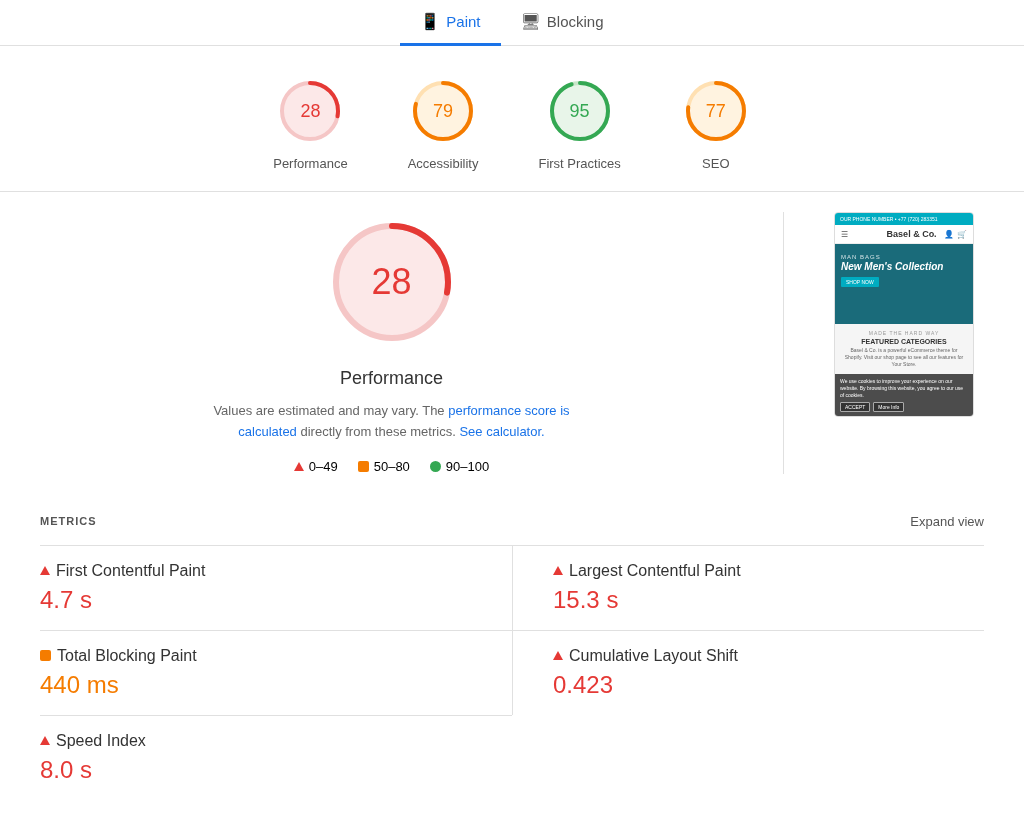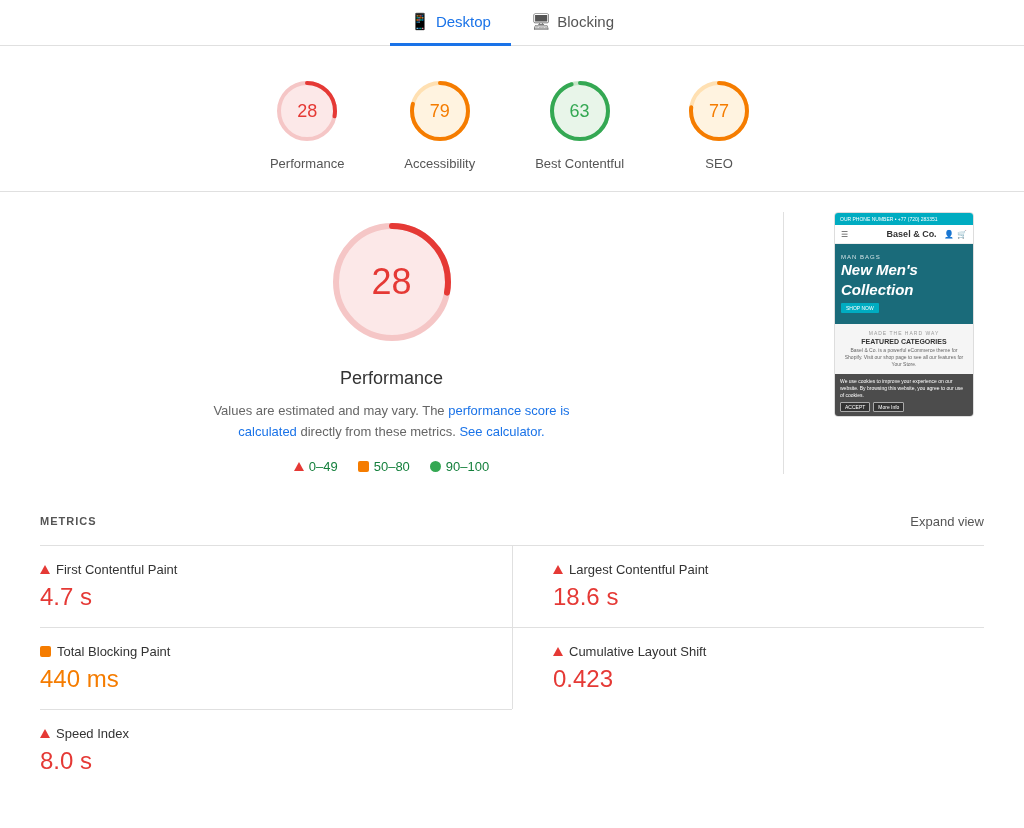--- a/index.html
+++ b/index.html
@@ -129,21 +129,21 @@
     }
     .performance-description a {
       color: #1a73e8;
       text-decoration: none;
     }
     .legend {
       display: flex;
       gap: 20px;
       align-items: center;
       font-size: 13px;
-      color: #15803d;
+      color: #000000;
     }
     .legend-item {
       display: flex;
       align-items: center;
       gap: 5px;
     }
 
     
     .phone-screenshot {
       width: 140px;
@@ -181,21 +181,21 @@
       color: white;
       min-height: 80px;
       position: relative;
     }
     .phone-hero-label {
       font-size: 6px;
       letter-spacing: 1px;
       opacity: 0.8;
     }
     .phone-hero-title {
-      font-size: 15px;
+      font-size: 10px;
       font-weight: bold;
       line-height: 1.3;
       font-style: italic;
     }
     .phone-hero-btn {
       background: #00acc1;
       color: white;
       font-size: 5px;
       padding: 2px 5px;
       display: inline-block;
@@ -284,21 +284,21 @@
       padding-left: 40px;
       border-left: 1px solid #e0e0e0;
     }
     .metric-header {
       display: flex;
       align-items: center;
       gap: 6px;
       margin-bottom: 6px;
     }
     .metric-name {
-      font-size: 13px;
+      font-size: 16px;
       color: #333;
     }
     .metric-value {
       font-size: 24px;
       font-weight: 300;
     }
     .metric-value.red { color: #e53935; }
     .metric-value.orange { color: #f57c00; }
 
     
@@ -333,21 +333,21 @@
       margin: 0;
       align-self: stretch;
     }
   </style>
 </head>
 <body>
 
 <div class="tab-bar">
   <div class="tab active">
     <span class="tab-icon">📱</span>
-    <span>Desktop</span>
+    <span>Paint</span>
   </div>
   <div class="tab">
     <span class="tab-icon">🖥</span>
     <span>Blocking</span>
   </div>
 </div>
 
 <div class="scores-row">
 
   <div class="score-item">
@@ -371,23 +371,23 @@
     </div>
     <span class="score-label">Accessibility</span>
   </div>
 
   <div class="score-item">
     <div class="score-circle-wrapper">
       <svg width="70" height="70" viewBox="0 0 70 70">
         <circle cx="35" cy="35" r="28" fill="#e8f5e9" stroke="#c8e6c9" stroke-width="4"></circle>
         <circle cx="35" cy="35" r="28" fill="none" stroke="#34a853" stroke-width="4" stroke-dasharray="175.93" stroke-dashoffset="8.80" stroke-linecap="round"></circle>
       </svg>
-      <span class="score-number" style="color:#34a853;">63</span>
-    </div>
-    <span class="score-label">Best Contentful</span>
+      <span class="score-number" style="color:#34a853;">95</span>
+    </div>
+    <span class="score-label">First Practices</span>
   </div>
 
   <div class="score-item">
     <div class="score-circle-wrapper">
       <svg width="70" height="70" viewBox="0 0 70 70">
         <circle cx="35" cy="35" r="28" fill="#fff3e0" stroke="#ffe0b2" stroke-width="4"></circle>
         <circle cx="35" cy="35" r="28" fill="none" stroke="#f57c00" stroke-width="4" stroke-dasharray="175.93" stroke-dashoffset="40.46" stroke-linecap="round"></circle>
       </svg>
       <span class="score-number" style="color:#f57c00;">77</span>
     </div>
@@ -475,21 +475,21 @@
         <span class="metric-name">First Contentful Paint</span>
       </div>
       <div class="metric-value red">4.7 s</div>
     </div>
 
     <div class="metric-item">
       <div class="metric-header">
         <span class="triangle-icon triangle-red"></span>
         <span class="metric-name">Largest Contentful Paint</span>
       </div>
-      <div class="metric-value red">18.6 s</div>
+      <div class="metric-value red">15.3 s</div>
     </div>
 
     <div class="metric-item">
       <div class="metric-header">
         <span class="square-orange"></span>
         <span class="metric-name">Total Blocking Paint</span>
       </div>
       <div class="metric-value orange">440 ms</div>
     </div>
 

